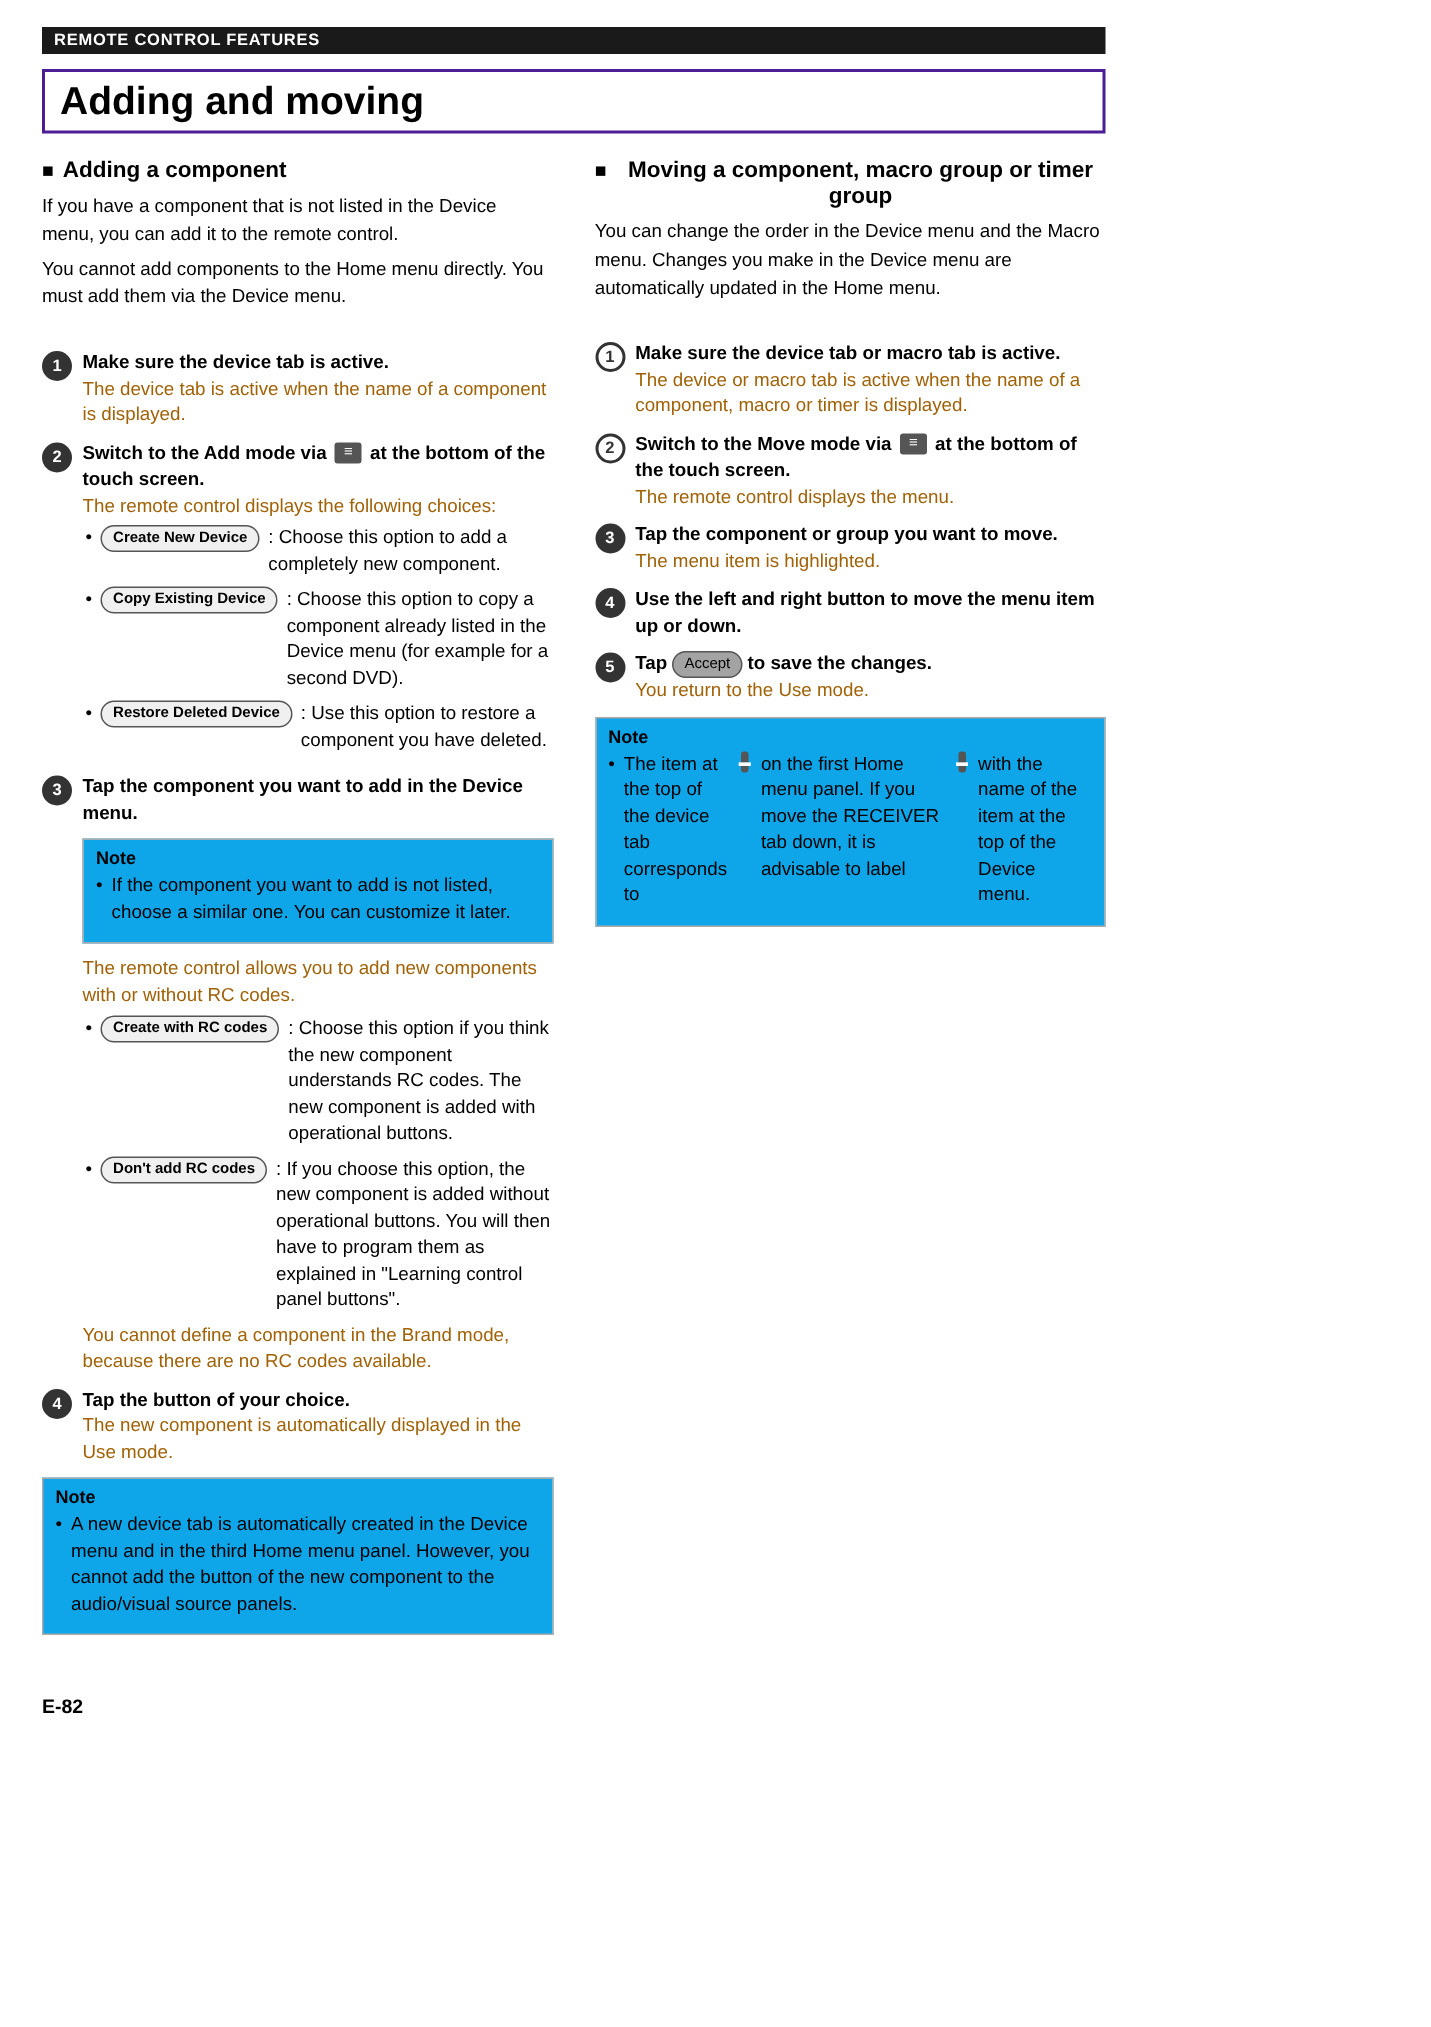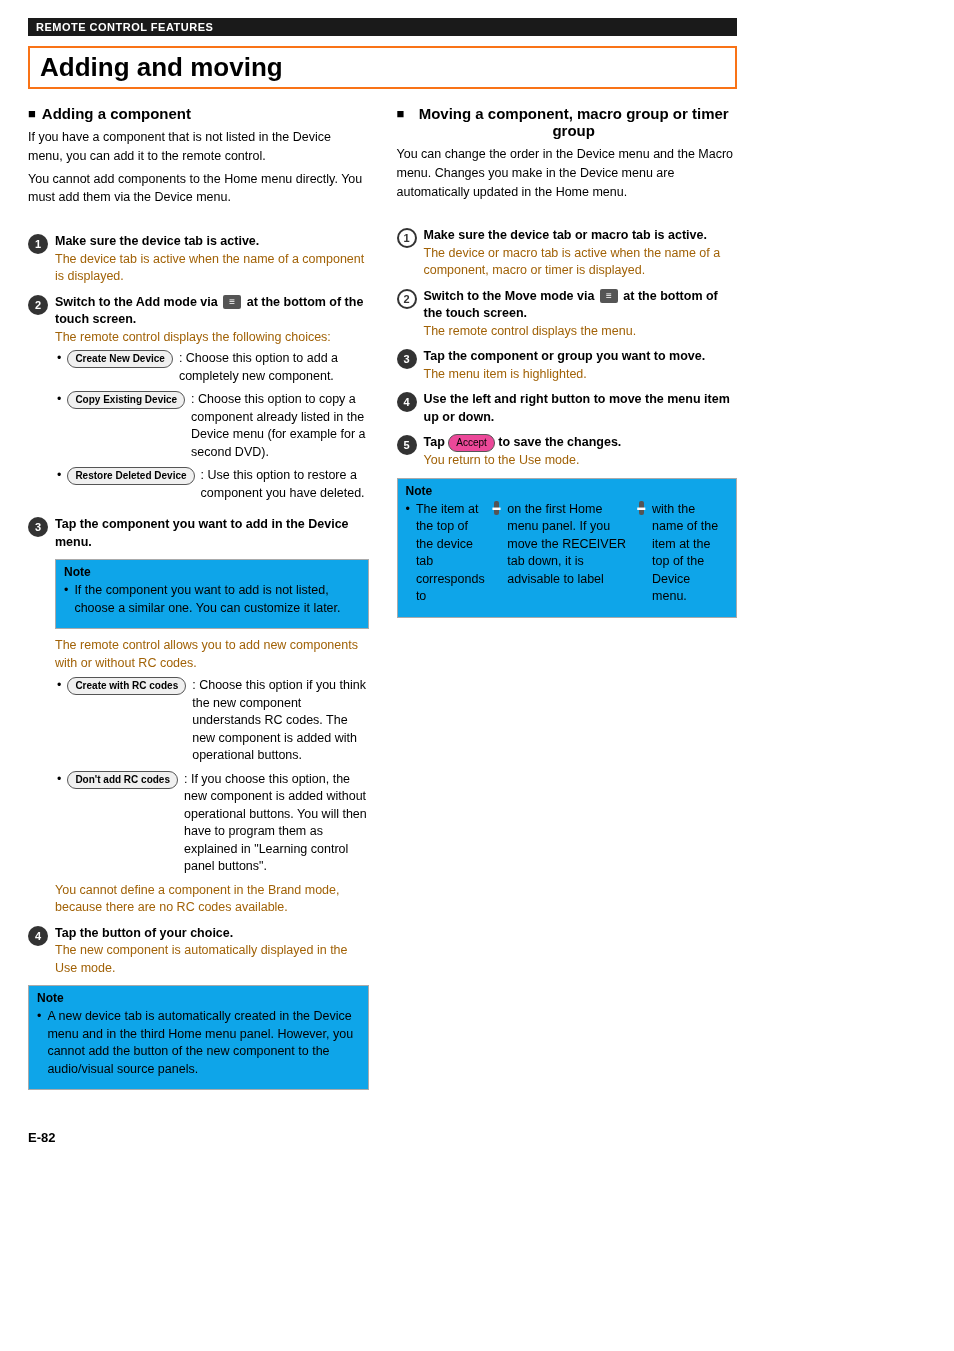--- a/index.html
+++ b/index.html
@@ -23,21 +23,21 @@
       color: #fff;
       font-size: 11px;
       font-weight: bold;
       padding: 3px 8px;
       margin-bottom: 10px;
       letter-spacing: 0.5px;
     }
     .page-title {
       font-size: 26px;
       font-weight: bold;
-      border: 2px solid #f97316;
+      border: 2px solid #4c1d95;
       padding: 4px 10px;
       display: inline-block;
       margin-bottom: 16px;
       width: 100%;
     }
     .two-col {
       display: flex;
       gap: 28px;
     }
     .col-left {
@@ -153,21 +153,21 @@
       font-weight: bold;
       white-space: nowrap;
       vertical-align: middle;
     }
     .btn-tag-accept {
       display: inline-block;
       border: 1.5px solid #555;
       border-radius: 10px;
       padding: 1px 7px;
       font-size: 10px;
-      background: #ec4899;
+      background: #a3a3a3;
       font-weight: normal;
       white-space: nowrap;
       vertical-align: middle;
     }
     .icon-edit {
       display: inline-block;
       width: 18px;
       height: 14px;
       background: #555;
       vertical-align: middle;

